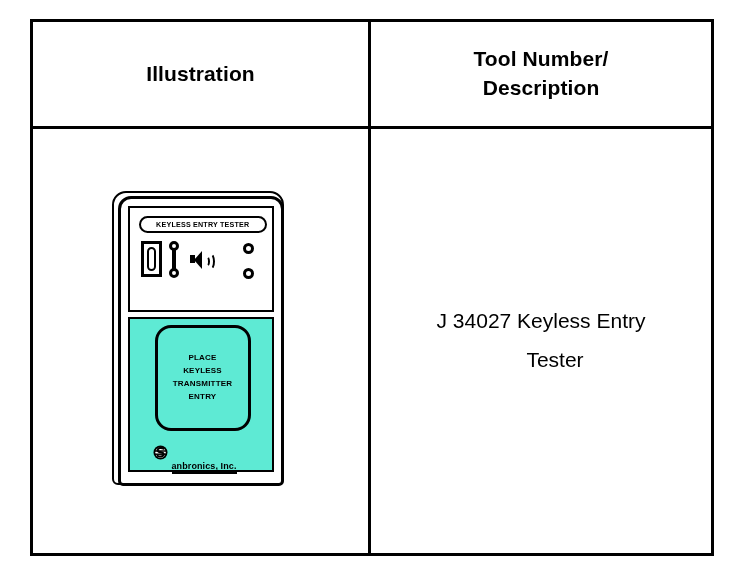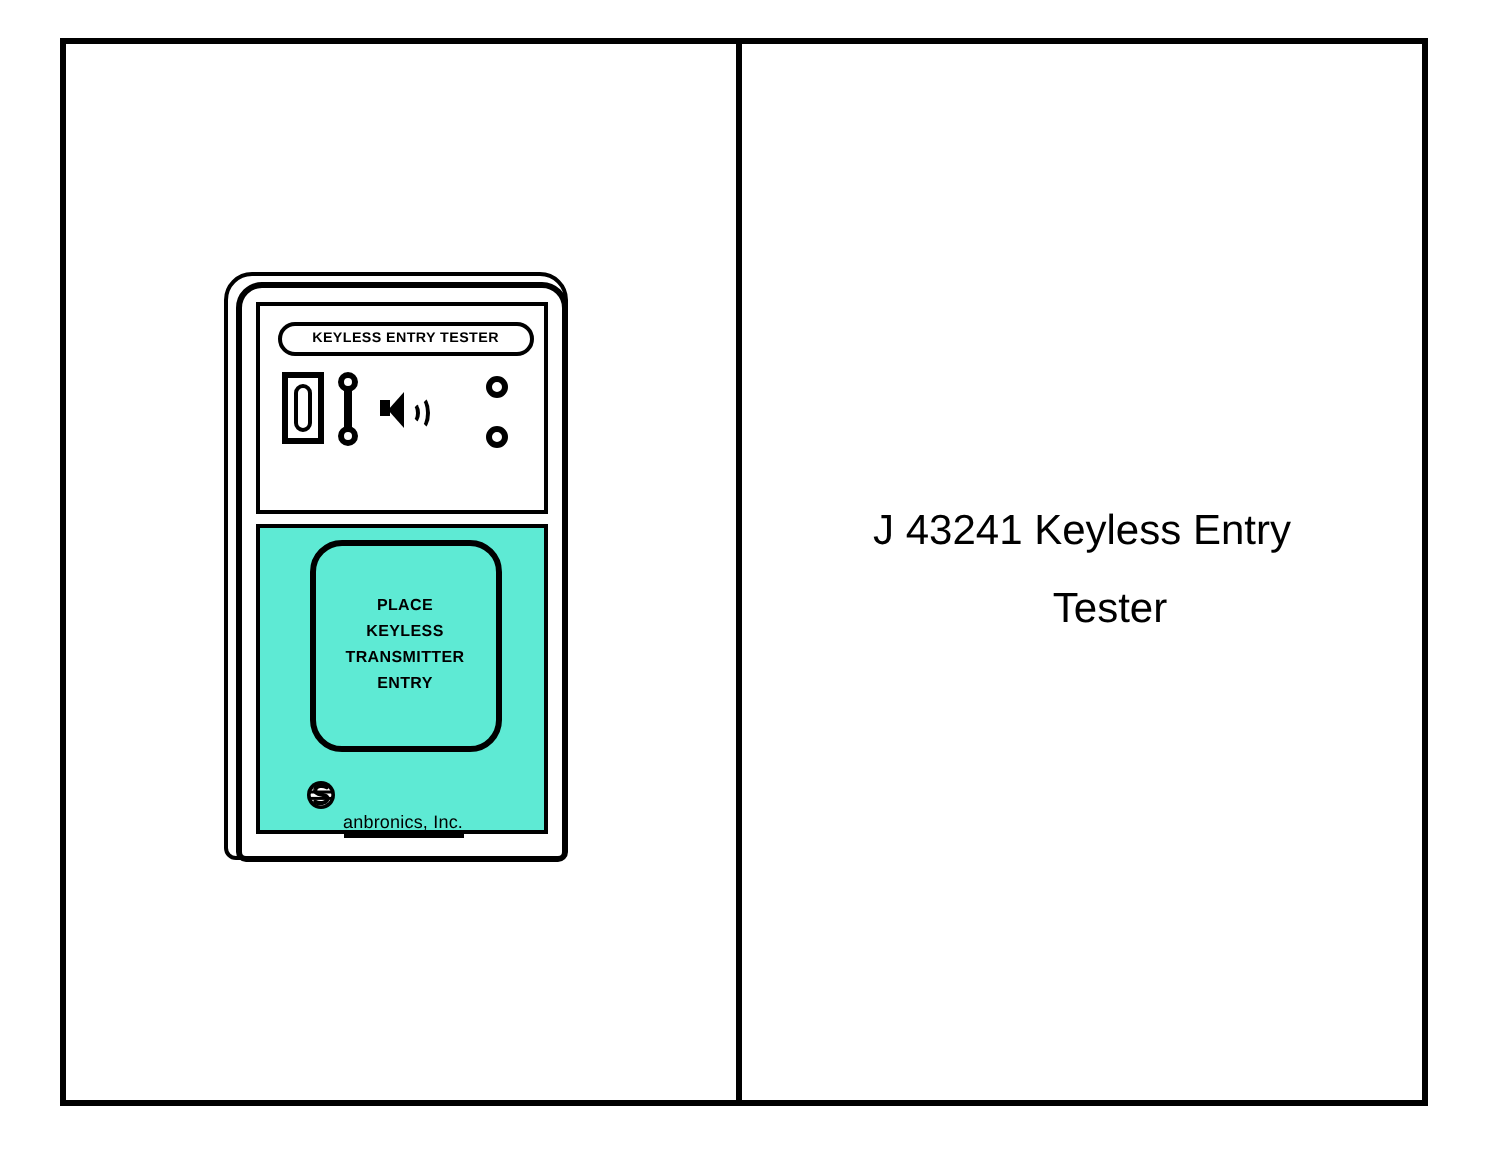--- a/index.html
+++ b/index.html
@@ -251,37 +251,46 @@
     gap: 3px;
   }
   .brand-mark {
     position: relative;
     width: 17px;
     height: 17px;
     flex: 0 0 auto;
   }
   .brand-text {
     font-size: 9px;
-    font-weight: normal;
+    font-weight: bold;
     letter-spacing: 0.1px;
     border-bottom: 2px solid #000000;
     line-height: 1.25;
     white-space: nowrap;
     margin-top: 31px;
   }
 </style>
 </head>
 <body>
 
 <table class="tool-table">
   <colgroup>
     <col class="col-illustration">
     <col class="col-description">
   </colgroup>
   <tbody>
+    <tr class="header-row">
+      <td class="header-cell">
+        <span>Illustration</span>
+      </td>
+      <td class="header-cell">
+        <span>Tool Number/</span><br>
+        <span>Description</span>
+      </td>
+    </tr>
     <tr class="body-row">
       <td class="illustration-cell">
 
         <div class="device-wrap">
           <div class="device-shell"></div>
           <div class="device-body">
 
             <div class="panel-top">
 
               <div class="badge">
@@ -329,18 +338,18 @@
                 </span>
                 <span class="brand-text">anbronics, Inc.</span>
               </div>
             </div>
 
           </div>
         </div>
 
       </td>
       <td class="desc-cell">
-        <span>J 43241 Keyless Entry</span>
+        <span>J 34027 Keyless Entry</span>
         <span class="desc-line-2">Tester</span>
       </td>
     </tr>
   </tbody>
 </table>
 
 </body></html>

